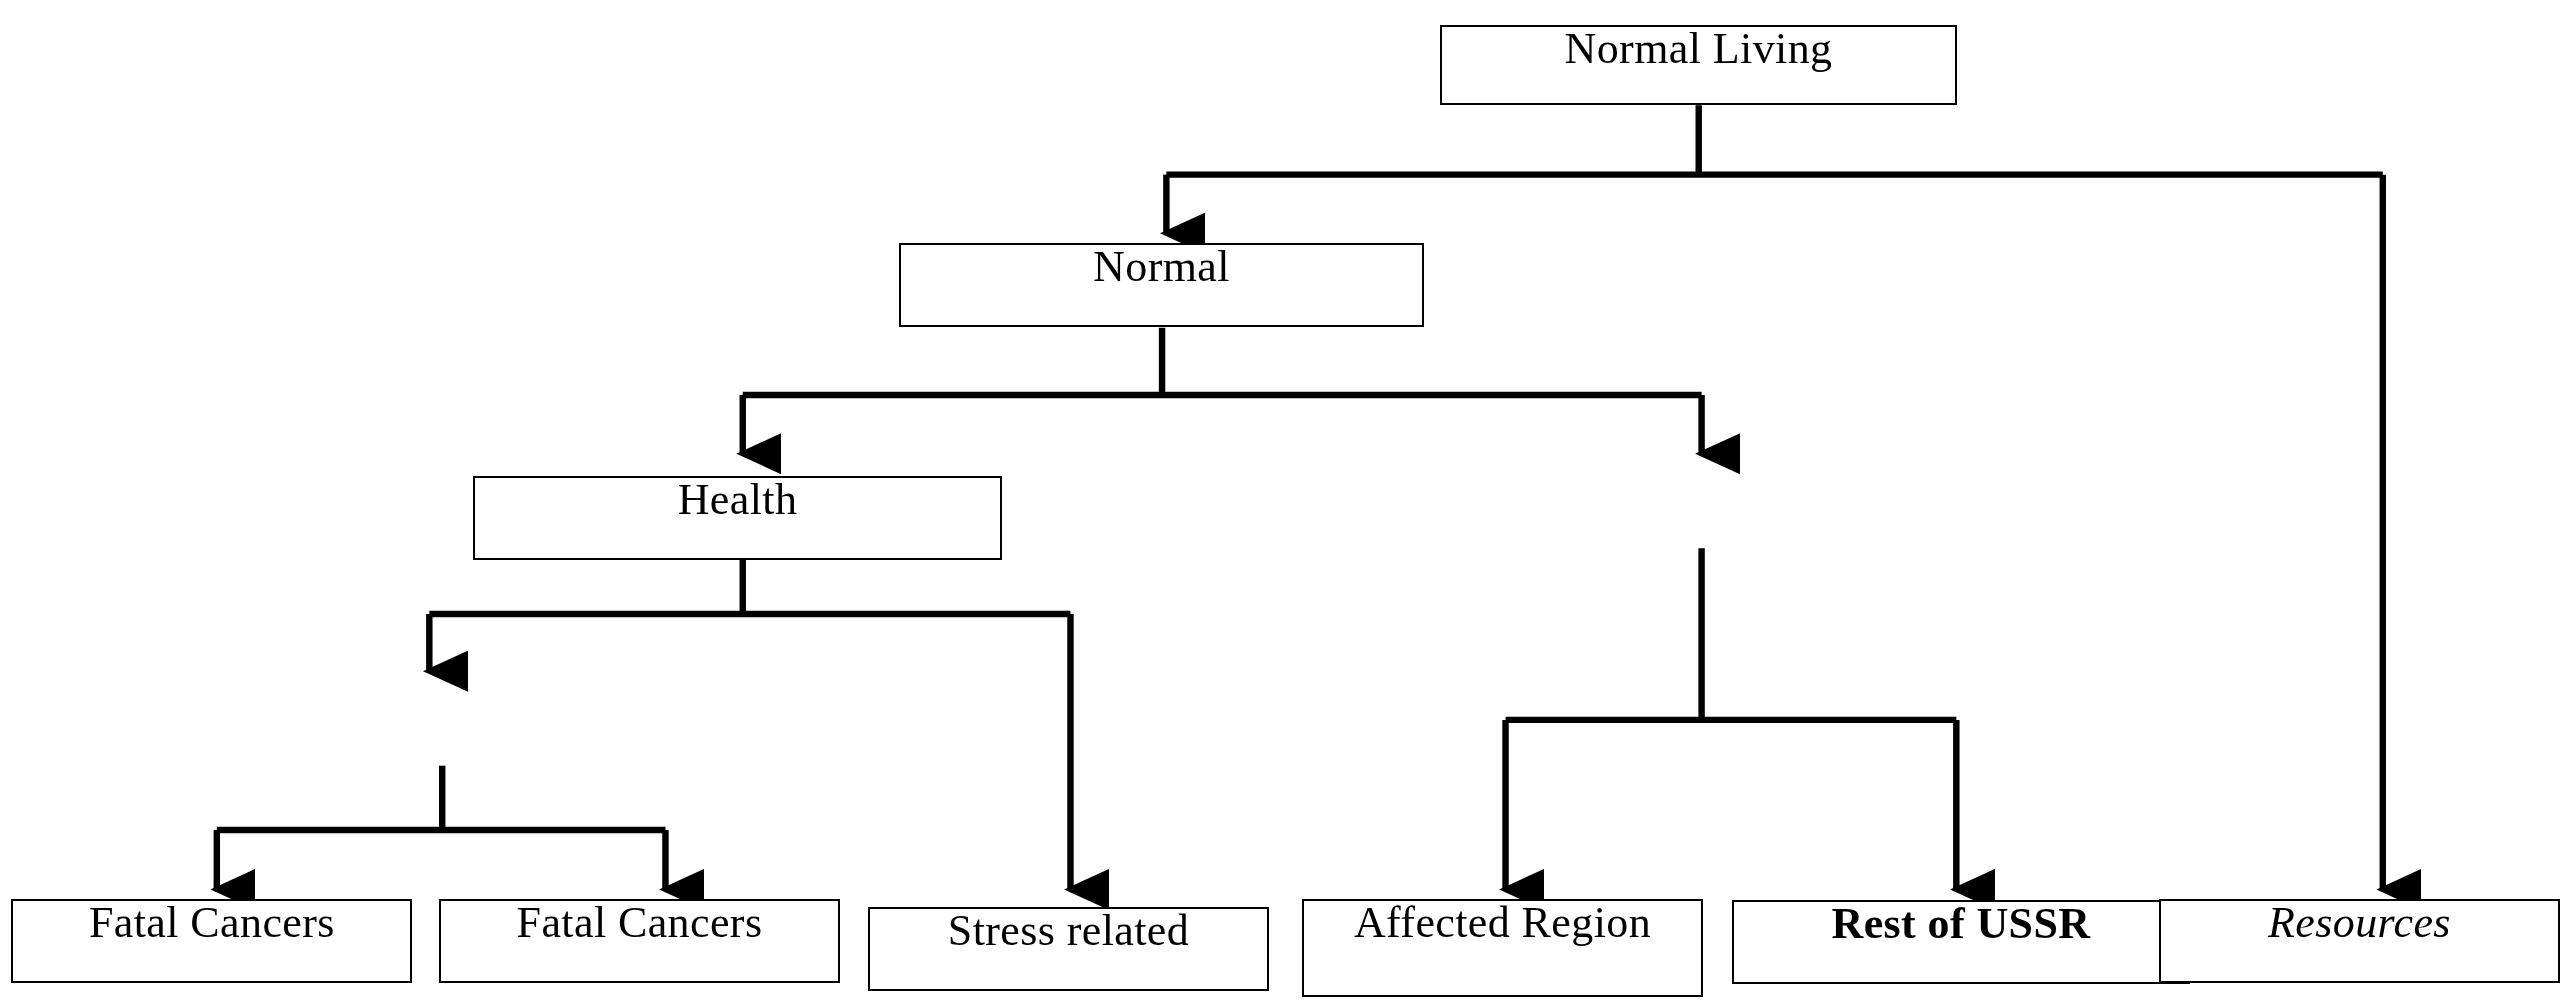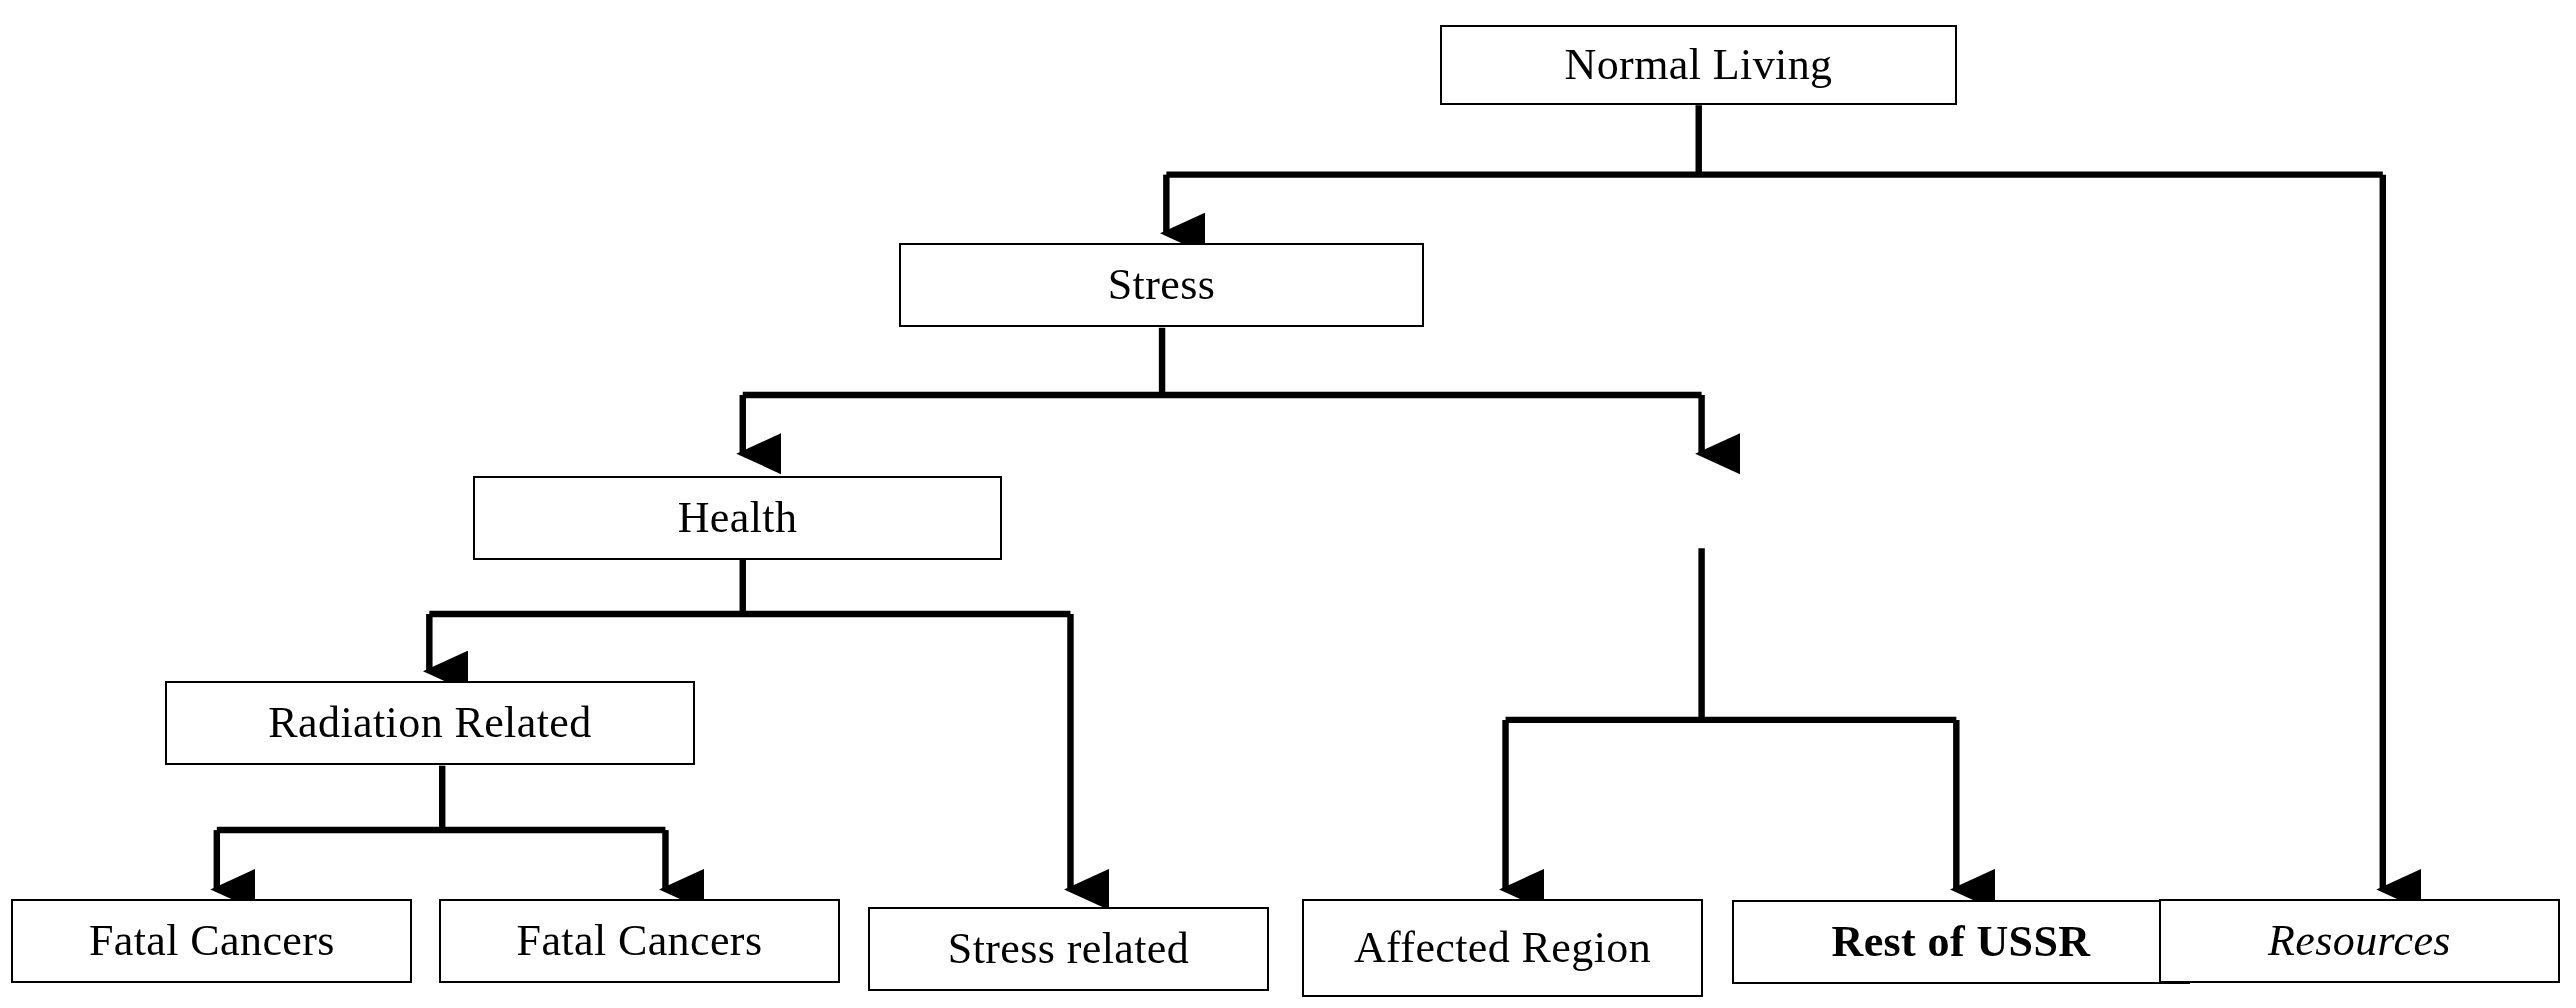--- a/index.html
+++ b/index.html
@@ -21,21 +21,20 @@
     left: 0;
     width: 2576px;
     height: 1009px;
   }
   .node-box {
     position: absolute;
     box-sizing: border-box;
     background: #ffffff;
     border: 2.1px solid #000000;
     display: flex;
-    align-items: center;
     justify-content: center;
     overflow: hidden;
   }
   .node-label {
     font-family: "Liberation Serif", "DejaVu Serif", serif;
     font-size: 44px;
     line-height: 1;
     color: #000000;
     white-space: nowrap;
     letter-spacing: 0.4px;
@@ -82,31 +81,28 @@
       <path marker-end="url(#arrowhead)" d="M 2104 1006 L 2104 1243"></path>
       <path marker-end="url(#arrowhead)" d="M 2734 1006 L 2734 1243"></path>
     </g>
   </svg>
 
   <div class="node-box" style="left:1440px; top:25px; width:517px; height:80px;">
     <span class="node-label">Normal Living</span>
   </div>
 
   <div class="node-box" style="left:899px; top:243px; width:525px; height:84px;">
-    <span class="node-label">Stress</span>
+    <span class="node-label">Normal</span>
   </div>
 
   <div class="node-box" style="left:473px; top:464px; width:529px; height:84px;margin-top:12px;">
     <span class="node-label">Health</span>
   </div>
 
 
-  <div class="node-box" style="left:165px; top:681px; width:530px; height:84px;">
-    <span class="node-label">Radiation Related</span>
-  </div>
 
   <div class="node-box" style="left:11.4px; top:899px; width:401px; height:84px;">
     <span class="node-label">Fatal Cancers</span>
   </div>
 
   <div class="node-box" style="left:439px; top:899px; width:401px; height:84px;">
     <span class="node-label">Fatal Cancers</span>
   </div>
 
   <div class="node-box" style="left:868px; top:899px; width:401px; height:84px;margin-top:8px;">

